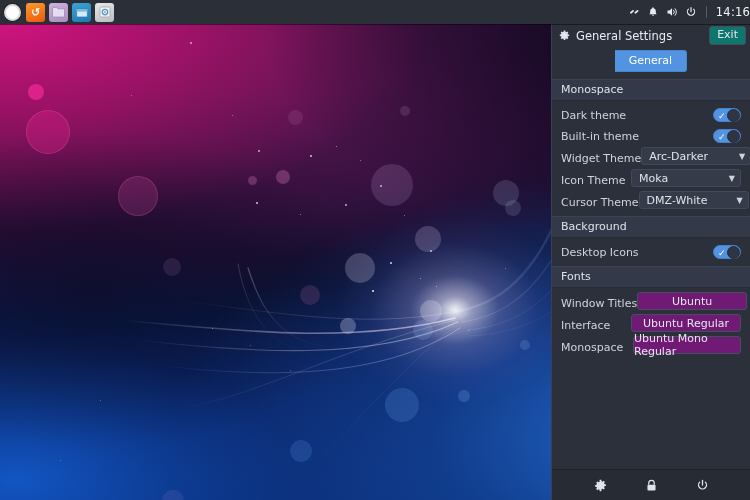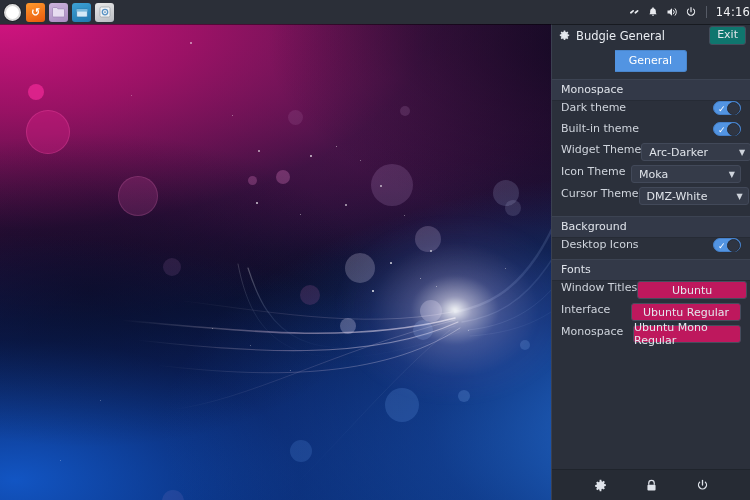--- a/index.html
+++ b/index.html
@@ -106,21 +106,21 @@
   #raven-body { flex:1 1 auto; overflow:hidden; }
 
   .section-head {
     background:#333948;
     border-top:1px solid #3c4352;
     border-bottom:1px solid #262b35;
     padding:3px 0 4px 9px;
     font-size:11px; color:#dfe3ea;
   }
   .row {
-    display:flex; align-items:flex-start;
+    display:flex; align-items:flex-end;
     padding:0 9px 0 9px;
     height:21px;
   }
   .row.tall { height:22px; }
   .row-label { font-size:11px; color:#cfd4dc; white-space:nowrap; }
   .row-ctl { margin-left:auto; display:flex; align-items:center; }
 
   .toggle {
     width:28px; height:14px; border-radius:7px;
     background:#5294e2; border:1px solid #4580c9;
@@ -137,21 +137,21 @@
     width:110px; height:18px;
     background:#353b49; border:1px solid #424959; border-radius:3px;
     display:flex; align-items:center;
     padding:0 5px 0 7px;
     color:#e0e4ea; font-size:11px;
   }
   .combo .caret { margin-left:auto; font-size:8px; color:#cfd4dc; }
 
   .fontbtn {
     width:110px; height:18px;
-    background:#be185d; border:1px solid #464d5d; border-radius:3px;
+    background:#701a75; border:1px solid #464d5d; border-radius:3px;
     display:flex; align-items:center; justify-content:center;
     color:#e4e7ed; font-size:11px;
   }
   .fontbtn.wide { width:108px; }
 
   #raven-footer {
     height:31px; flex:0 0 31px;
     background:#262b34;
     border-top:1px solid #1f242c;
     display:flex; align-items:center; justify-content:center; gap:38px;
@@ -301,21 +301,21 @@
   </div>
 </div>
 
 <div id="raven">
 
   <div id="raven-header">
     <svg id="gear-title-icon" viewBox="0 0 16 16">
       <path d="M8 5.2A2.8 2.8 0 1 0 8 10.8 2.8 2.8 0 0 0 8 5.2zm0 1.5a1.3 1.3 0 1 1 0 2.6 1.3 1.3 0 0 1 0-2.6z" fill="#e9ecf1"></path>
       <path d="M6.9 0.9h2.2l.25 1.8 1.25.52 1.45-1.1 1.55 1.56-1.1 1.44.52 1.25 1.8.25v2.2l-1.8.25-.52 1.25 1.1 1.44-1.55 1.56-1.45-1.1-1.25.52-.25 1.8H6.9l-.25-1.8-1.25-.52-1.45 1.1L2.4 11.7l1.1-1.44-.52-1.25L1.18 8.76v-2.2l1.8-.25.52-1.25L2.4 3.62 3.95 2.06l1.45 1.1 1.25-.52z" fill="#e9ecf1" opacity="0.95"></path>
     </svg>
-    <div id="raven-title">Budgie General</div>
+    <div id="raven-title">General Settings</div>
     <button id="exit-btn">Exit</button>
   </div>
 
   <div id="tabs">
     <div class="tab active">General</div>
   </div>
 
   <div id="raven-body">
 
     <div class="section-head">Monospace</div>
@@ -375,21 +375,21 @@
     <div class="row">
       <span class="row-label">Desktop Icons</span>
       <span class="row-ctl">
         <span class="toggle">
           <span class="chk">✓</span>
           <span class="knob"></span>
         </span>
       </span>
     </div>
 
-    <div class="section-head" style="">Fonts</div>
+    <div class="section-head" style="margin-top:7px;">Fonts</div>
 
     <div class="row tall">
       <span class="row-label">Window Titles</span>
       <span class="row-ctl">
         <span class="fontbtn">Ubuntu</span>
       </span>
     </div>
 
     <div class="row tall">
       <span class="row-label">Interface</span>

